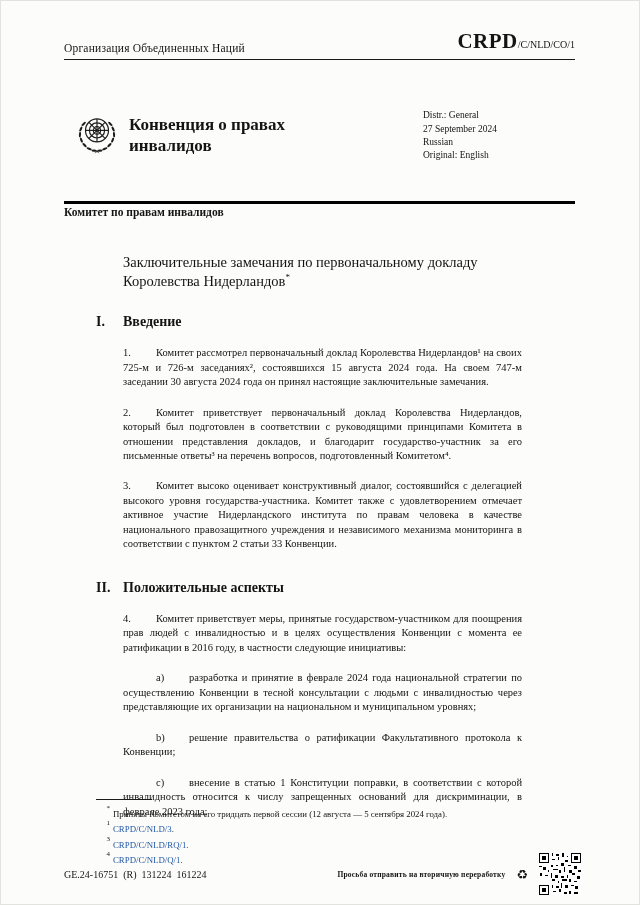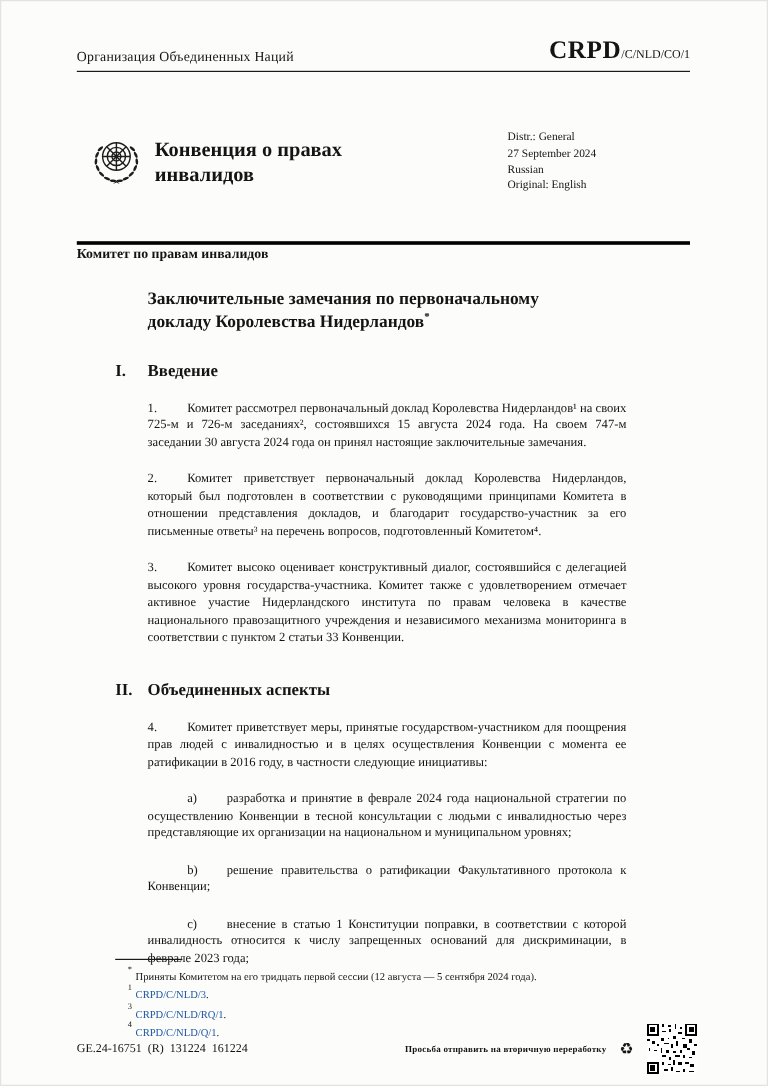--- a/index.html
+++ b/index.html
@@ -17,21 +17,21 @@
   .doc-symbol .sym-main { font-size: 21px; font-weight: bold; letter-spacing: 0.5px; }
   .rule-thin { border-bottom: 1px solid #1a1a1a; margin-top: 5px; }
   
   .masthead { height: 141px; padding-top: 9px; display: flex; align-items: center; position: relative; }
   .emblem { margin-left: 10px; width: 46px; height: 46px; flex: 0 0 auto; }
   .conv-title { margin-left: 9px; margin-top: 1px; font-size: 17px; font-weight: bold; line-height: 1.22; width: 185px; }
   .distr-block { margin-left: auto; width: 152px; font-size: 9.5px; line-height: 1.42; padding-top: 2px; }
   .rule-thick { border-bottom: 3px solid #000; }
   
   .committee { margin-top: 2px; font-size: 11.5px; font-weight: bold; }
-  .doc-title { margin: 22px 0 0 59px; width: 372px; font-size: 14.5px; font-weight: bold; line-height: 1.28; }
+  .doc-title { margin: 35px 0 0 59px; width: 372px; font-size: 14.5px; font-weight: normal; line-height: 1.28; }
   .sec-heading { margin: 24px 0 13px 32px; font-size: 14px; font-weight: bold; }
   .sec-heading.second { margin-top: 28px; }
   .sec-num { display: inline-block; width: 27px; }
   .para { font-size: 10.5px; line-height: 1.38; text-align: justify; margin: 16px 53px 10px 59px; }
   .pnum { display: inline-block; width: 33px; }
   .subitem { text-indent: 33px; }
   .si-letter { display: inline-block; width: 33px; text-indent: 0; }
   sup.title-fn { font-size: 9px; }
   
   .footnotes { position: absolute; left: 63px; right: 64px; bottom: 36px; }
@@ -103,21 +103,21 @@
   <h1 class="doc-title"><span>Заключительные замечания по первоначальному докладу Королевства Нидерландов</span><sup class="title-fn">*</sup></h1>
 
   <h2 class="sec-heading"><span class="sec-num">I.</span><span>Введение</span></h2>
 
   <p class="para"><span class="pnum">1.</span><span>Комитет рассмотрел первоначальный доклад Королевства Нидерландов¹ на своих 725-м и 726-м заседаниях², состоявшихся 15 августа 2024 года. На своем 747-м заседании 30 августа 2024 года он принял настоящие заключительные замечания.</span></p>
 
   <p class="para"><span class="pnum">2.</span><span>Комитет приветствует первоначальный доклад Королевства Нидерландов, который был подготовлен в соответствии с руководящими принципами Комитета в отношении представления докладов, и благодарит государство-участник за его письменные ответы³ на перечень вопросов, подготовленный Комитетом⁴.</span></p>
 
   <p class="para"><span class="pnum">3.</span><span>Комитет высоко оценивает конструктивный диалог, состоявшийся с делегацией высокого уровня государства-участника. Комитет также с удовлетворением отмечает активное участие Нидерландского института по правам человека в качестве национального правозащитного учреждения и независимого механизма мониторинга в соответствии с пунктом 2 статьи 33 Конвенции.</span></p>
 
-  <h2 class="sec-heading second"><span class="sec-num">II.</span><span>Объединенных аспекты</span></h2>
+  <h2 class="sec-heading second"><span class="sec-num">II.</span><span>Положительные аспекты</span></h2>
 
   <p class="para"><span class="pnum">4.</span><span>Комитет приветствует меры, принятые государством-участником для поощрения прав людей с инвалидностью и в целях осуществления Конвенции с момента ее ратификации в 2016 году, в частности следующие инициативы:</span></p>
 
   <p class="para subitem"><span class="si-letter">a)</span><span>разработка и принятие в феврале 2024 года национальной стратегии по осуществлению Конвенции в тесной консультации с людьми с инвалидностью через представляющие их организации на национальном и муниципальном уровнях;</span></p>
 
   <p class="para subitem"><span class="si-letter">b)</span><span>решение правительства о ратификации Факультативного протокола к Конвенции;</span></p>
 
   <p class="para subitem"><span class="si-letter">c)</span><span>внесение в статью 1 Конституции поправки, в соответствии с которой инвалидность относится к числу запрещенных оснований для дискриминации, в феврале 2023 года;</span></p>
 
   <div class="footnotes">

